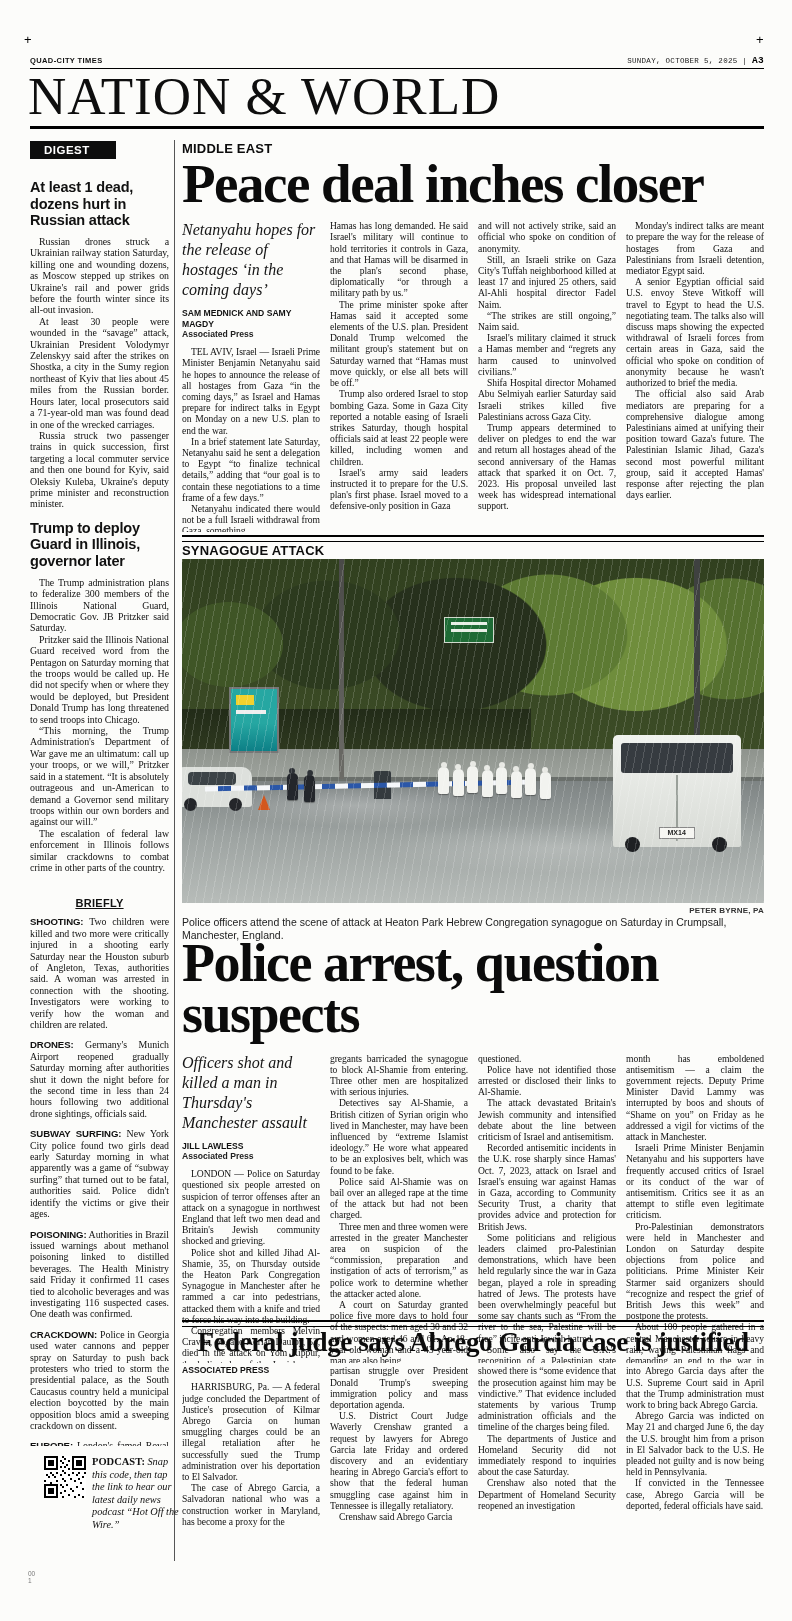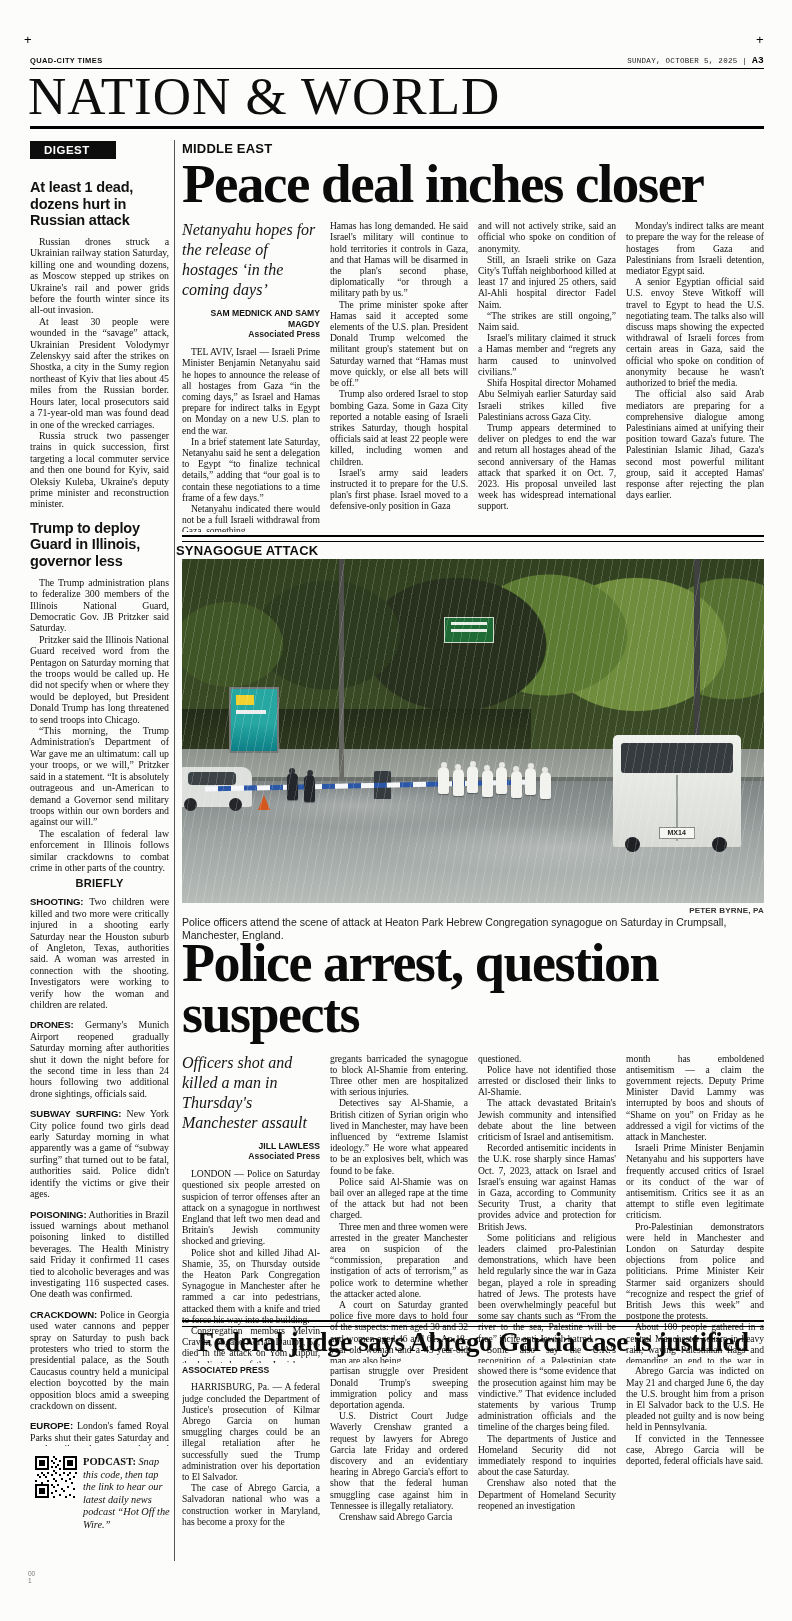--- a/index.html
+++ b/index.html
@@ -20,44 +20,44 @@
   .vrule{position:absolute;left:174px;top:140px;width:1px;height:1421px;background:#555;}
 
   
   .digest{position:absolute;left:30px;top:140px;width:139px;height:1306px;overflow:hidden;}
   .digest-box{display:inline-block;background:#0d0d0d;color:#fff;font:bold 11.5px "Liberation Sans",sans-serif;
               letter-spacing:.5px;padding:3px 26px 3px 14px;margin-bottom:10px;}
   .dg-head{font:bold 14.5px/1.15 "Liberation Sans",sans-serif;margin:10px 0 7px 0;letter-spacing:-.2px;}
   .dg-body,.brief{font-size:9.9px;line-height:11.4px;text-align:justify;letter-spacing:-.05px;}
   .para{margin:0;text-indent:9px;}
   .para.cont{text-indent:0;}
-  .briefly-head{font:bold 11px "Liberation Sans",sans-serif;text-align:center;margin:4px 0 7px 0;letter-spacing:.3px;}
+  .briefly-head{font:bold 11px "Liberation Sans",sans-serif;text-align:center;margin:24px 0 7px 0;letter-spacing:.3px;text-decoration:underline;}
   .brief{margin:0 0 9px 0;}
   .brief-tag{font:bold 9.6px "Liberation Sans",sans-serif;letter-spacing:-.1px;}
-  .podcast{position:absolute;left:35px;top:1456px;width:136px;display:flex;gap:6px;}
+  .podcast{position:absolute;left:44px;top:1456px;width:136px;display:flex;gap:6px;}
   .qr{flex:0 0 42px;width:42px;height:42px;}
   .pod-text{font:italic 10.3px/12.6px "Liberation Serif",serif;}
   .pod-tag{font-style:normal;font-weight:bold;font-size:10.5px;}
 
   
   .kicker{font:bold 13px "Liberation Sans",sans-serif;letter-spacing:.2px;color:#0c0c0c;}
   .peace{position:absolute;left:182px;top:141px;width:582px;}
   .headline-xl{font-family:"Liberation Serif",serif;font-weight:bold;font-size:55px;line-height:.95;
                letter-spacing:-1.5px;color:#0b0b0b;margin-top:2px;}
   .cols{display:flex;gap:10px;margin-top:10px;}
   .col{width:138px;overflow:hidden;}
   .peace .cols{height:312px;}
   .deck{font-size:16px;line-height:20px;margin-bottom:8px;color:#151515;font-style:italic;}
-  .byline{font:bold 8.6px/1.2 "Liberation Sans",sans-serif;margin-bottom:7px;text-align:right;}
+  .byline{font:bold 8.6px/1.2 "Liberation Sans",sans-serif;margin-bottom:7px;}
   .byline .org{font-weight:bold;color:#222;}
   .body-col{font-size:9.6px;line-height:11.2px;text-align:justify;letter-spacing:-.06px;}
 
   .drule{position:absolute;left:182px;width:582px;height:4px;border-top:2px solid #000;border-bottom:1px solid #000;}
   .drule.d1{top:535px;} .drule.d2{top:1320px;}
-  .syn-kicker{position:absolute;left:176px;top:543px;}
+  .syn-kicker{position:absolute;left:182px;top:543px;}
 
   
   .photo{position:absolute;left:182px;top:559px;width:582px;height:344px;background:#6d7468;overflow:hidden;}
   .ph{position:absolute;}
   .trees{left:0;top:0;width:100%;height:190px;
     background:
       radial-gradient(90px 70px at 8% 45%,#3f5526 0 60%,transparent 61%),
       radial-gradient(120px 90px at 25% 40%,#2c3a1e 0 60%,transparent 61%),
       radial-gradient(150px 110px at 47% 45%,#26301c 0 60%,transparent 61%),
       radial-gradient(130px 100px at 63% 40%,#5d7a33 0 60%,transparent 61%),
@@ -141,21 +141,21 @@
   <div class="vrule"></div>
 
   <div class="digest">
     <div class="digest-box">DIGEST</div>
     <div class="dg-head">At least 1 dead, dozens hurt in Russian attack</div>
     <div class="dg-body">
         <p class="para">Russian drones struck a Ukrainian railway station Saturday, killing one and wounding dozens, as Moscow stepped up strikes on Ukraine's rail and power grids before the fourth winter since its all-out invasion.</p>
         <p class="para">At least 30 people were wounded in the “savage” attack, Ukrainian President Volodymyr Zelenskyy said after the strikes on Shostka, a city in the Sumy region northeast of Kyiv that lies about 45 miles from the Russian border. Hours later, local prosecutors said a 71-year-old man was found dead in one of the wrecked carriages.</p>
         <p class="para">Russia struck two passenger trains in quick succession, first targeting a local commuter service and then one bound for Kyiv, said Oleksiy Kuleba, Ukraine's deputy prime minister and reconstruction minister.</p>
       </div>
-    <div class="dg-head">Trump to deploy Guard in Illinois, governor less</div>
+    <div class="dg-head">Trump to deploy Guard in Illinois, governor later</div>
     <div class="dg-body">
         <p class="para">The Trump administration plans to federalize 300 members of the Illinois National Guard, Democratic Gov. JB Pritzker said Saturday.</p>
         <p class="para">Pritzker said the Illinois National Guard received word from the Pentagon on Saturday morning that the troops would be called up. He did not specify when or where they would be deployed, but President Donald Trump has long threatened to send troops into Chicago.</p>
         <p class="para">“This morning, the Trump Administration's Department of War gave me an ultimatum: call up your troops, or we will,” Pritzker said in a statement. “It is absolutely outrageous and un-American to demand a Governor send military troops within our own borders and against our will.”</p>
         <p class="para">The escalation of federal law enforcement in Illinois follows similar crackdowns to combat crime in other parts of the country.</p>
       </div>
     <div class="briefly-head">BRIEFLY</div>
 
     <p class="brief"><span class="brief-tag">SHOOTING:</span> <span>Two children were killed and two more were critically injured in a shooting early Saturday near the Houston suburb of Angleton, Texas, authorities said. A woman was arrested in connection with the shooting. Investigators were working to verify how the woman and children are related.</span></p>
     <p class="brief"><span class="brief-tag">DRONES:</span> <span>Germany's Munich Airport reopened gradually Saturday morning after authorities shut it down the night before for the second time in less than 24 hours following two additional drone sightings, officials said.</span></p>
@@ -376,20 +376,21 @@
           <p class="para cont">partisan struggle over President Donald Trump's sweeping immigration policy and mass deportation agenda.</p>
           <p class="para">U.S. District Court Judge Waverly Crenshaw granted a request by lawyers for Abrego Garcia late Friday and ordered discovery and an evidentiary hearing in Abrego Garcia's effort to show that the federal human smuggling case against him in Tennessee is illegally retaliatory.</p>
           <p class="para">Crenshaw said Abrego Garcia</p>
         </div>
       <div class="col body-col">
           <p class="para cont">showed there is “some evidence that the prosecution against him may be vindictive.” That evidence included statements by various Trump administration officials and the timeline of the charges being filed.</p>
           <p class="para">The departments of Justice and Homeland Security did not immediately respond to inquiries about the case Saturday.</p>
           <p class="para">Crenshaw also noted that the Department of Homeland Security reopened an investigation</p>
         </div>
       <div class="col body-col">
+          <p class="para cont">into Abrego Garcia days after the U.S. Supreme Court said in April that the Trump administration must work to bring back Abrego Garcia.</p>
           <p class="para">Abrego Garcia was indicted on May 21 and charged June 6, the day the U.S. brought him from a prison in El Salvador back to the U.S. He pleaded not guilty and is now being held in Pennsylvania.</p>
           <p class="para">If convicted in the Tennessee case, Abrego Garcia will be deported, federal officials have said.</p>
         </div>
     </div>
   </div>
 
   <div class="foldmarks">
     <div>00</div>
     <div>1</div>
   </div>

